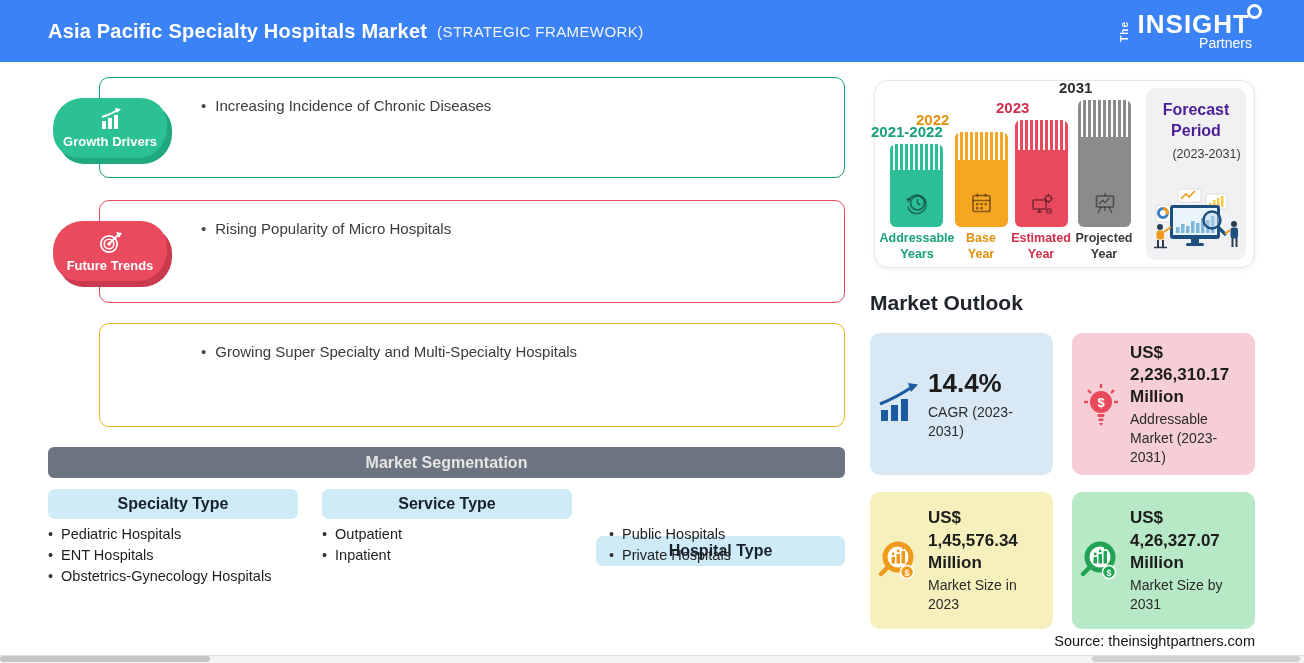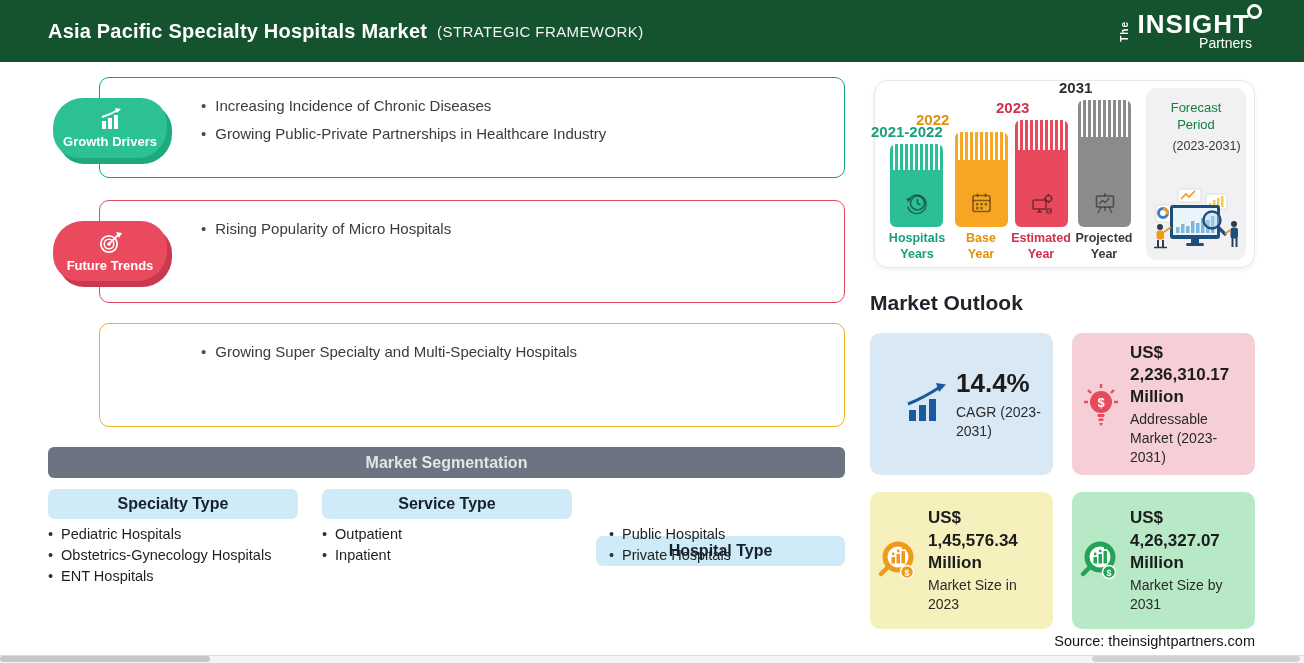--- a/index.html
+++ b/index.html
@@ -1,20 +1,20 @@
 <!DOCTYPE html>
 <html><head>
 <meta charset="utf-8">
 <style>
   * { margin:0; padding:0; box-sizing:border-box; }
   body { font-family:"Liberation Sans", sans-serif; background:#ffffff; }
   .page { position:relative; width:1304px; height:663px; background:#ffffff; overflow:hidden; }
 
   
-  .header { position:absolute; left:0; top:0; width:1304px; height:62px; background:#14532d;
+  .header { position:absolute; left:0; top:0; width:1304px; height:62px; background:#3b82f6;
             display:flex; align-items:center; padding-left:48px; }
   .title { color:#ffffff; font-size:20px; font-weight:bold; letter-spacing:.2px; }
   .subtitle { color:#f2f4f6; font-size:15px; font-weight:normal; margin-left:10px; letter-spacing:.4px; }
   .logo { position:absolute; right:54px; top:11px; display:flex; align-items:center; color:#fff; }
   .logo-the { writing-mode:vertical-rl; transform:rotate(180deg); font-size:10px; font-weight:bold;
               letter-spacing:1px; margin-right:2px; line-height:1; }
   .logo-right { display:flex; flex-direction:column; align-items:flex-end;margin-left:6px; }
   .logo-main { font-size:26px; font-weight:bold; letter-spacing:1px; line-height:1; position:relative; }
   .logo-ring { position:absolute; right:-12px; top:-7px; width:15px; height:15px; border:3px solid #fff;
                border-radius:50%; }
@@ -45,21 +45,21 @@
   .tl-year { position:absolute; font-size:15px; font-weight:bold; text-align:left; width:90px; }
   .tl-bar { position:absolute; width:53px; border-radius:6px; overflow:hidden; display:flex;
             flex-direction:column; }
   .tl-stripes { background:repeating-linear-gradient(90deg, var(--c) 0 3px, #ffffff 3px 5px); }
   .tl-solid { background:var(--c); flex:1; display:flex; align-items:flex-end; justify-content:center;
               padding-bottom:11px; }
   .tl-label { position:absolute; top:231px; width:80px; text-align:center; font-size:12.5px;
               font-weight:bold; line-height:1.25; }
   .fc-panel { position:absolute; left:1146px; top:88px; width:100px; height:172px; background:#F1F1F4;
               border-radius:10px; text-align:center; }
-  .fc-title { font-size:13px; font-weight:normal; color:#15803d; padding:12px 14px 0; line-height:1.3; }
+  .fc-title { font-size:16px; font-weight:bold; color:#4c1d95; padding:12px 14px 0; line-height:1.3; }
   .fc-range { font-size:12.5px; color:#3a3a3a; margin-top:5px;padding-left:21px; }
   .fc-illus { position:absolute; bottom:3px; left:2px; }
 
   
   .outlook-title { position:absolute; left:870px; top:291px; font-size:21px; font-weight:bold; color:#20242c; }
   .ol-card { position:absolute; width:183px; border-radius:10px; display:flex; align-items:center; }
   .ol-icon { width:58px; display:flex; justify-content:center; flex-shrink:0; }
   .ol-text { flex:1; padding:12px 10px 12px 0; }
   .ol-value { font-size:17px; font-weight:bold; color:#1c1c1c; line-height:1.3; }
   .ol-value.big { font-size:26px; }
@@ -88,21 +88,20 @@
       <span class="logo-right">
         <span class="logo-main"><span>INSIGHT</span><span class="logo-ring"></span></span>
         <span class="logo-sub">Partners</span>
       </span>
     </div>
   </div>
 
   <div class="fw-box" style="top:77px;height:101px;border:1.5px solid #10A07D;">
     <ul>
       <li>Increasing Incidence of Chronic Diseases</li>
-      <li>Growing Public-Private Partnerships in Healthcare Industry</li>
     </ul>
   </div>
   <div class="pill" style="top:98px;background:#2CC192;box-shadow:5px 6px 0 #1FA87D;">
     <svg width="27" height="25" viewBox="0 0 27 25">
       <rect x="5" y="14" width="4" height="8" fill="#fff"></rect>
       <rect x="11" y="11" width="4" height="11" fill="#fff"></rect>
       <rect x="17" y="8" width="4" height="14" fill="#fff"></rect>
       <path d="M5 10 C 11 8, 16 6, 21 3" stroke="#fff" stroke-width="2" fill="none"></path>
       <polygon points="18,1 24,2 20,6" fill="#fff"></polygon>
     </svg>
@@ -129,22 +128,22 @@
     <ul>
       <li>Growing Super Specialty and Multi-Specialty Hospitals</li>
     </ul>
   </div>
 
   <div class="seg-bar">Market Segmentation</div>
 
   <div class="seg-head" style="left:48px;width:250px;">Specialty Type</div>
   <ul class="seg-list" style="left:48px;">
     <li>Pediatric Hospitals</li>
+    <li>ENT Hospitals</li>
     <li>Obstetrics-Gynecology Hospitals</li>
-    <li>ENT Hospitals</li>
   </ul>
 
   <div class="seg-head" style="left:322px;width:250px;">Service Type</div>
   <ul class="seg-list" style="left:322px;">
     <li>Outpatient</li>
     <li>Inpatient</li>
   </ul>
 
   <div class="seg-head" style="left:596px;width:249px;margin-top:47px;">Hospital Type</div>
   <ul class="seg-list" style="left:609px;">
@@ -160,21 +159,21 @@
     <div class="tl-solid">
       <svg width="26" height="26" viewBox="0 0 26 26">
         <circle cx="13.5" cy="13" r="7" stroke="rgba(0,0,0,0.45)" stroke-width="1.7" fill="none"></circle>
         <path d="M13.5 9 v4.2 l3 1.8" stroke="rgba(0,0,0,0.45)" stroke-width="1.6" fill="none"></path>
         <path d="M4.5 10 a9.3 9.3 0 1 1 -0.8 6.5" stroke="rgba(0,0,0,0.45)" stroke-width="1.4" fill="none"></path>
         <polygon points="2.2,8.2 6.8,8.6 4,12.4" fill="rgba(0,0,0,0.45)"></polygon>
       </svg>
     </div>
   </div>
   <div class="tl-label" style="left:877px;color:#18A07B;">
-    <div>Hospitals</div>
+    <div>Addressable</div>
       <div>Years</div>
   </div>
 
   <div class="tl-year" style="left:916px;top:111px;color:#E0920C;">2022</div>
   <div class="tl-bar" style="--c:#F7A623;left:955px;top:132px;height:95px;">
     <div class="tl-stripes" style="height:28px;"></div>
     <div class="tl-solid">
       <svg width="25" height="25" viewBox="0 0 25 25">
         <rect x="4" y="4.5" width="17" height="16" rx="2" stroke="rgba(0,0,0,0.45)" stroke-width="1.7" fill="none"></rect>
         <line x1="4" y1="9.5" x2="21" y2="9.5" stroke="rgba(0,0,0,0.45)" stroke-width="1.5"></line>
@@ -274,21 +273,21 @@
       <circle cx="86" cy="37" r="3" fill="#2C3E50"></circle>
       <rect x="82.5" y="40.5" width="7.5" height="11" rx="2.5" fill="#1D4F7E"></rect>
       <line x1="84.5" y1="51" x2="84.5" y2="60" stroke="#2C3E50" stroke-width="2"></line>
       <line x1="88.5" y1="51" x2="88.5" y2="60" stroke="#2C3E50" stroke-width="2"></line>
       <line x1="82" y1="43" x2="77" y2="47" stroke="#F09A1C" stroke-width="2"></line>
     </svg>
   </div>
 
   <div class="outlook-title">Market Outlook</div>
 
-  <div class="ol-card" style="left:870px;top:333px;height:142px;background:#D8E9F5;padding-left:28px;">
+  <div class="ol-card" style="left:870px;top:333px;height:142px;background:#D8E9F5;">
     <div class="ol-icon">
       <svg width="46" height="44" viewBox="0 0 46 44">
         <rect x="5" y="28" width="7" height="11" fill="#1B5A9E"></rect>
         <rect x="15" y="23" width="7" height="16" fill="#1B5A9E"></rect>
         <rect x="25" y="17" width="7" height="22" fill="#1B5A9E"></rect>
         <path d="M4 22 C 14 18, 24 13, 36 5" stroke="#1B5A9E" stroke-width="3" fill="none"></path>
         <polygon points="32,1 42,2.5 35,10" fill="#1B5A9E"></polygon>
       </svg>
     </div>
     <div class="ol-text">

